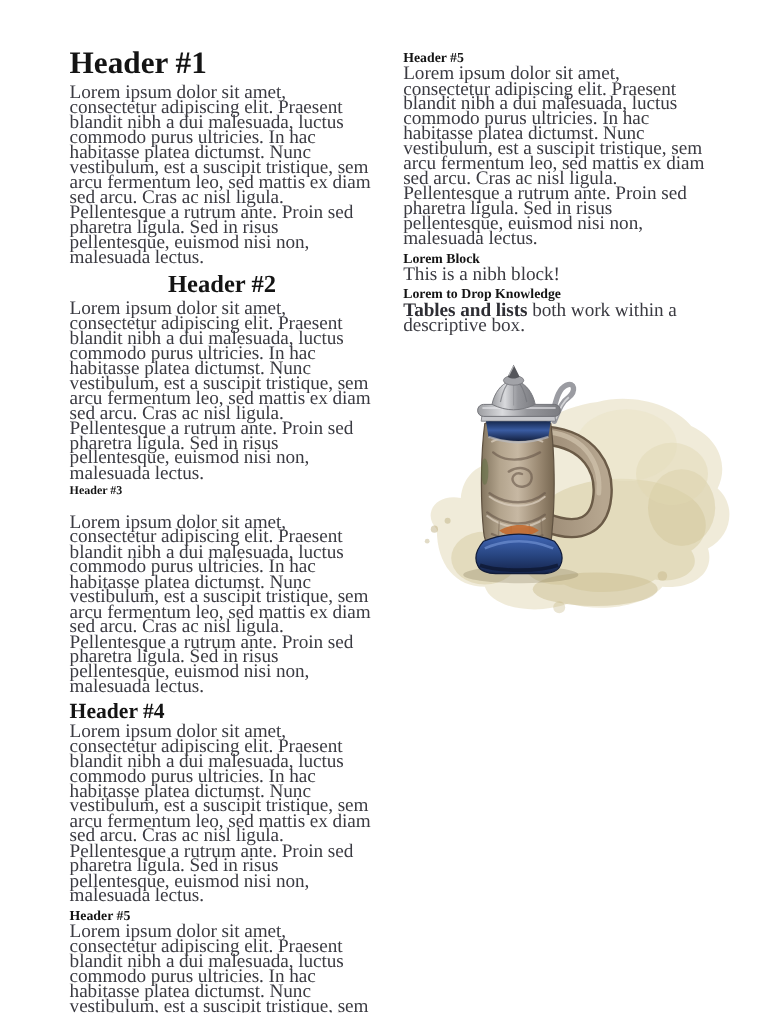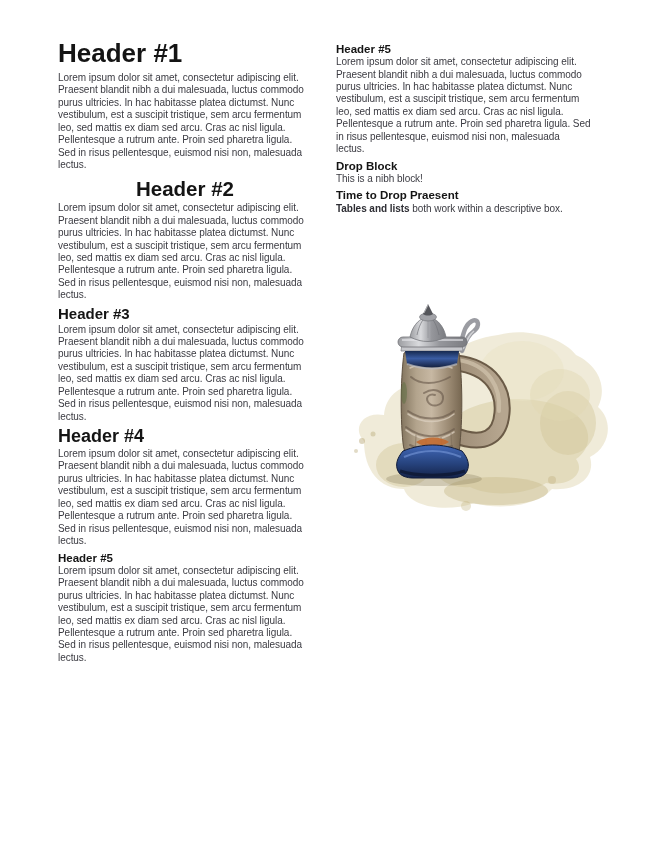--- a/index.html
+++ b/index.html
@@ -1,31 +1,31 @@
 <!DOCTYPE html>
 <html><head>
 <meta charset="utf-8">
 <style>
   html,body { margin:0; padding:0; background:#ffffff; }
   .page {
     position:relative; width:652px; height:844px; background:#ffffff;
-    font-family:Liberation Sans, sans-serif; overflow:hidden;
+    font-family:Liberation Serif, serif; overflow:hidden;
   }
   .col { position:absolute; top:40px; }
   .col-left  { left:58px;  width:254px; }
   .col-right { left:336px; width:255px; }
   .h1,.h2,.h3,.h4,.h5 { color:#141414; font-weight:bold; line-height:1.05; }
   .h1 { font-size:26px;   line-height:1.0; margin:0 0 6px 0; }
   .h2 { font-size:20.5px; margin:6px 0 3px 0;text-align:center; }
-  .h3 { font-size:15px;   margin:4px 0 2px 0; }
+  .h3 { font-size:10px;   margin:4px 0 14px 0; }
   .h4 { font-size:18px; margin:4px 0 2px 0; }
   .h5 { font-size:11.5px; margin:4px 0 1px 0; }
   .first-h5 { margin-top:3px; }
   p.body {
-    font-size:10px; line-height:12.45px; margin:0; color:#3b3b42;
+    font-size:16px; line-height:12.45px; margin:0; color:#3b3b42;
     letter-spacing:-0.05px;
   }
   .wide-text { width:278px; }
   .bold-lead { font-weight:bold; color:#2e2e34; }
   .stein-wrap { position:absolute; left:346px; top:293px; width:276px; height:224px; }
 </style>
 </head>
 <body>
 
 <div class="page">
@@ -51,23 +51,23 @@
       <div class="h5">Header #5</div>
       <p class="body">Lorem ipsum dolor sit amet, consectetur adipiscing elit. Praesent blandit nibh a dui malesuada, luctus commodo purus ultricies. In hac habitasse platea dictumst. Nunc vestibulum, est a suscipit tristique, sem arcu fermentum leo, sed mattis ex diam sed arcu. Cras ac nisl ligula. Pellentesque a rutrum ante. Proin sed pharetra ligula. Sed in risus pellentesque, euismod nisi non, malesuada lectus.</p>
     </section>
   </div>
 
   <div class="col col-right">
     <section>
       <div class="h5 first-h5">Header #5</div>
       <p class="body">Lorem ipsum dolor sit amet, consectetur adipiscing elit. Praesent blandit nibh a dui malesuada, luctus commodo purus ultricies. In hac habitasse platea dictumst. Nunc vestibulum, est a suscipit tristique, sem arcu fermentum leo, sed mattis ex diam sed arcu. Cras ac nisl ligula. Pellentesque a rutrum ante. Proin sed pharetra ligula. Sed in risus pellentesque, euismod nisi non, malesuada lectus.</p>
     </section>
-    <div class="h5">Drop Block</div>
+    <div class="h5">Lorem Block</div>
     <p class="body">This is a nibh block!</p>
-    <div class="h5">Time to Drop Praesent</div>
+    <div class="h5">Lorem to Drop Knowledge</div>
     <p class="body wide-text" style="margin-top:2px"><span class="bold-lead">Tables and lists</span><span> both work within a descriptive box.</span></p>
   </div>
 
   <div class="stein-wrap">
     <svg viewBox="0 0 276 224" width="276" height="224">
       <defs>
         <linearGradient id="gBody" x1="0" y1="0" x2="1" y2="0">
           <stop offset="0" stop-color="#83755f"></stop>
             <stop offset="0.25" stop-color="#b3a48d"></stop>
           <stop offset="0.5" stop-color="#c7b8a3"></stop>

